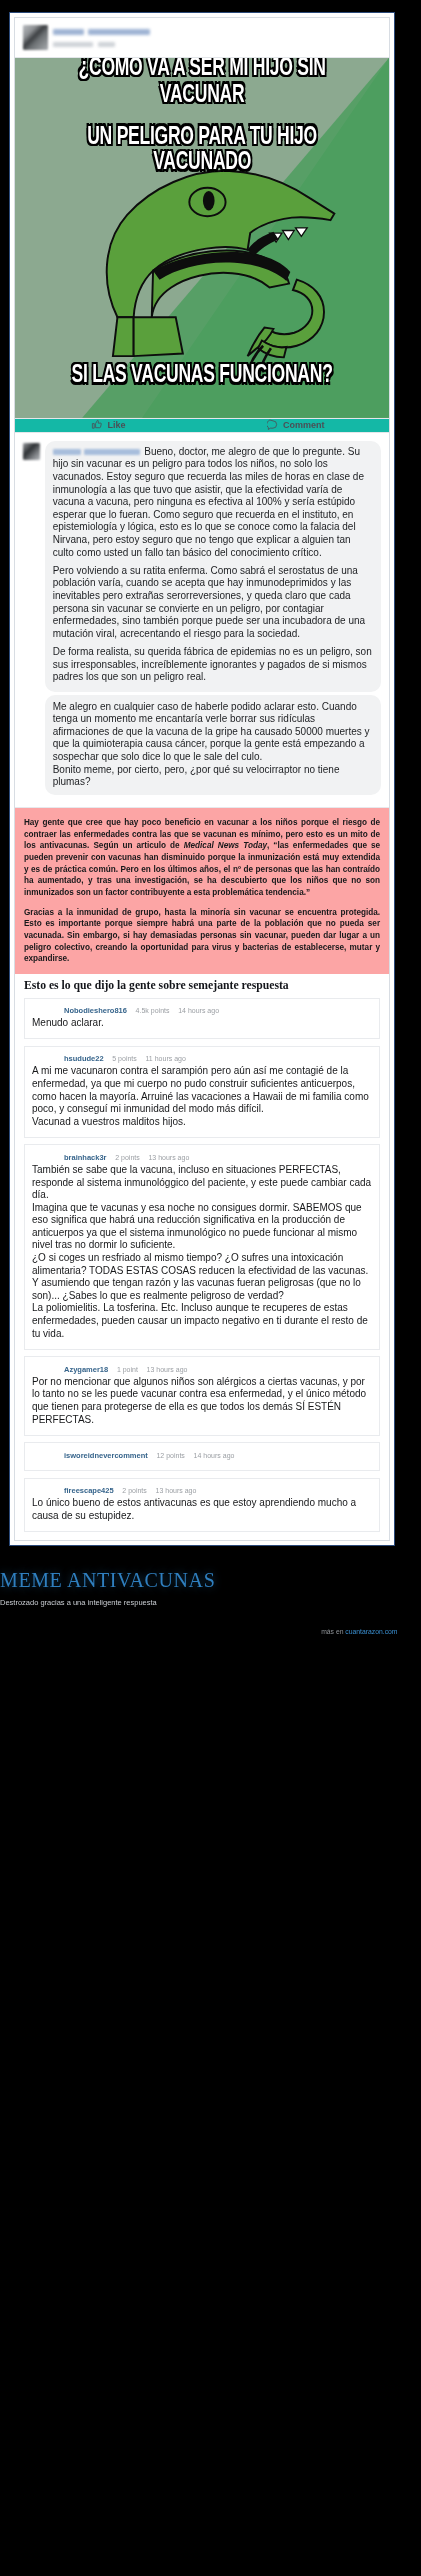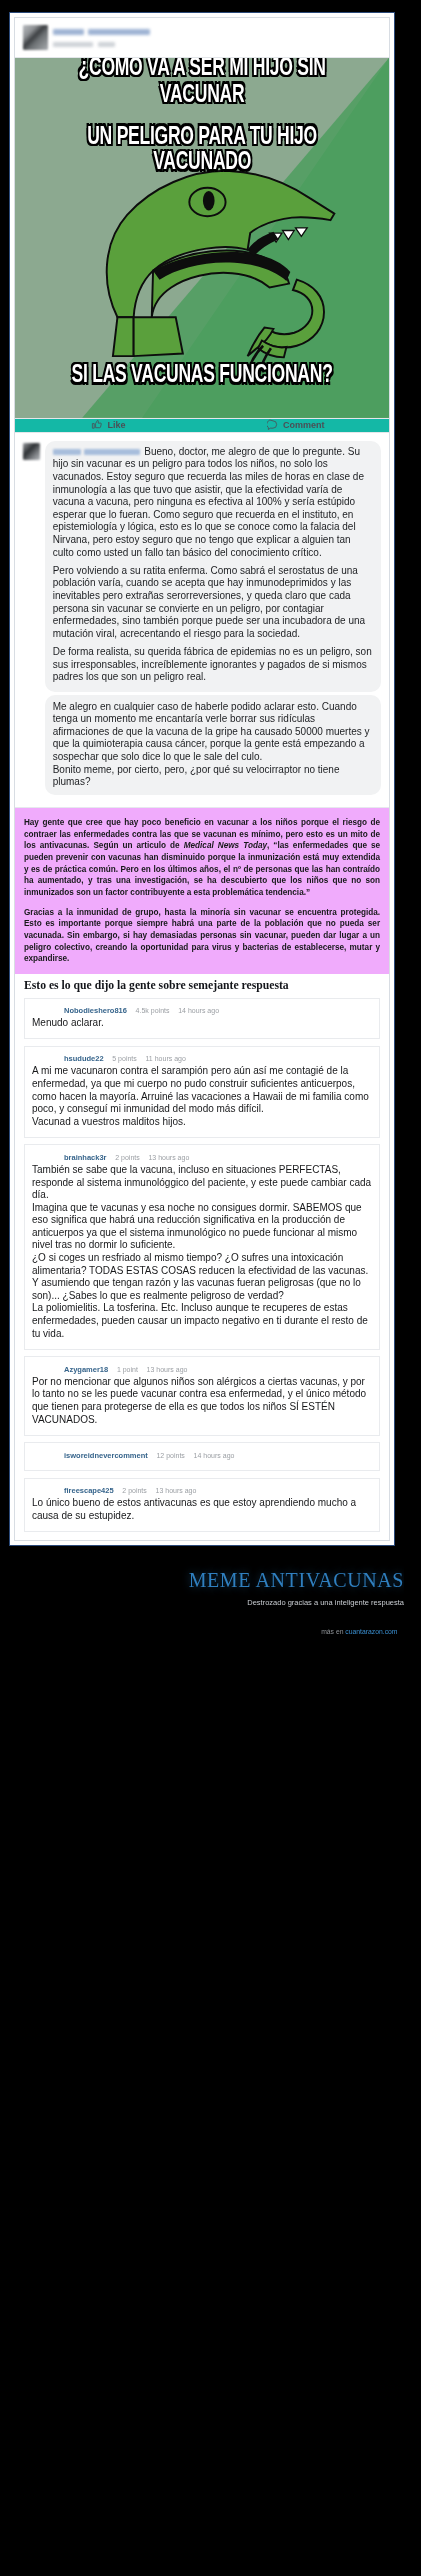--- a/index.html
+++ b/index.html
@@ -160,21 +160,21 @@
     background: #a8bedc;
     filter: blur(1.2px);
     border-radius: 1.3px;
     margin-right: 2.6px;
   }
   .nb1 { width: 28.5px; }
   .nb2 { width: 56px; margin-right: 4.5px; }
 
   
   .article {
-    background: #f0abfc;
+    background: #fca5a5;
     padding: 9px 9px 6.5px 9px;
   }
   .article p {
     margin: 0 0 8.4px 0;
     font-size: 8.2px;
     line-height: 1.42;
     font-weight: bold;
     color: #17181a;
     text-align: justify;
     font-family: "Liberation Sans", sans-serif;
@@ -216,21 +216,21 @@
   }
   .rbody {
     font-size: 10px;
     line-height: 1.26;
     color: #17181a;
   }
 
   
   .footer {
     background: #000;
-    text-align: right;
+    text-align: left;
     padding: 23.4px 0 3.9px 0;
   }
   .footer-title {
     color: #2f7fbf;
     font-family: "Liberation Serif", serif;
     font-size: 20px;
     letter-spacing: 0.6px;
     text-shadow: 0 0 9px rgba(47,127,191,.55);
   }
   .footer-sub {
@@ -395,21 +395,21 @@
 ¿O si coges un resfriado al mismo tiempo? ¿O sufres una intoxicación alimentaria? TODAS ESTAS COSAS reducen la efectividad de las vacunas. Y asumiendo que tengan razón y las vacunas fueran peligrosas (que no lo son)... ¿Sabes lo que es realmente peligroso de verdad?
 La poliomielitis. La tosferina. Etc. Incluso aunque te recuperes de estas enfermedades, pueden causar un impacto negativo en ti durante el resto de tu vida.</div>
           </div>
 
           <div class="rcomment">
             <div class="rhead">
               <span class="ruser">Azygamer18</span>
               <span class="rpoints">1 point</span>
               <span class="rtime">13 hours ago</span>
             </div>
-            <div class="rbody" style="white-space:pre-line">Por no mencionar que algunos niños son alérgicos a ciertas vacunas, y por lo tanto no se les puede vacunar contra esa enfermedad, y el único método que tienen para protegerse de ella es que todos los niños SÍ ESTÉN VACUNADOS.</div>
+            <div class="rbody" style="white-space:pre-line">Por no mencionar que algunos niños son alérgicos a ciertas vacunas, y por lo tanto no se les puede vacunar contra esa enfermedad, y el único método que tienen para protegerse de ella es que todos los demás SÍ ESTÉN PERFECTAS.</div>
           </div>
 
           <div class="rcomment">
             <div class="rhead">
               <span class="ruser">isworeidnevercomment</span>
               <span class="rpoints">12 points</span>
               <span class="rtime">14 hours ago</span>
             </div>
           </div>
 

